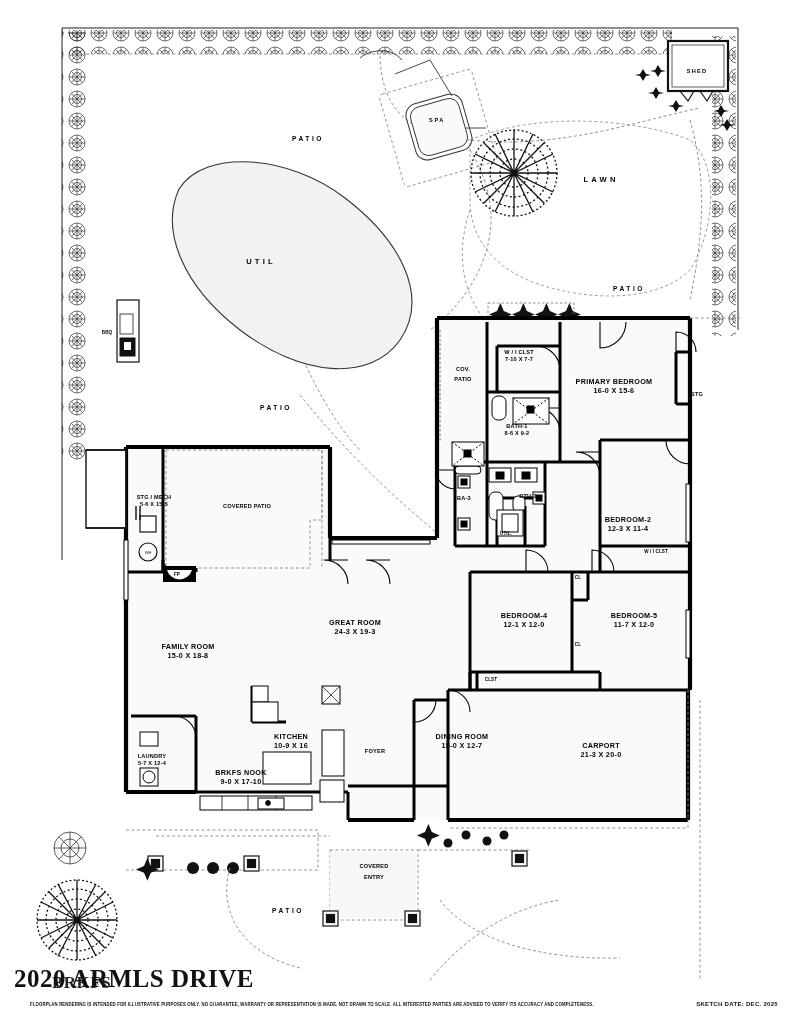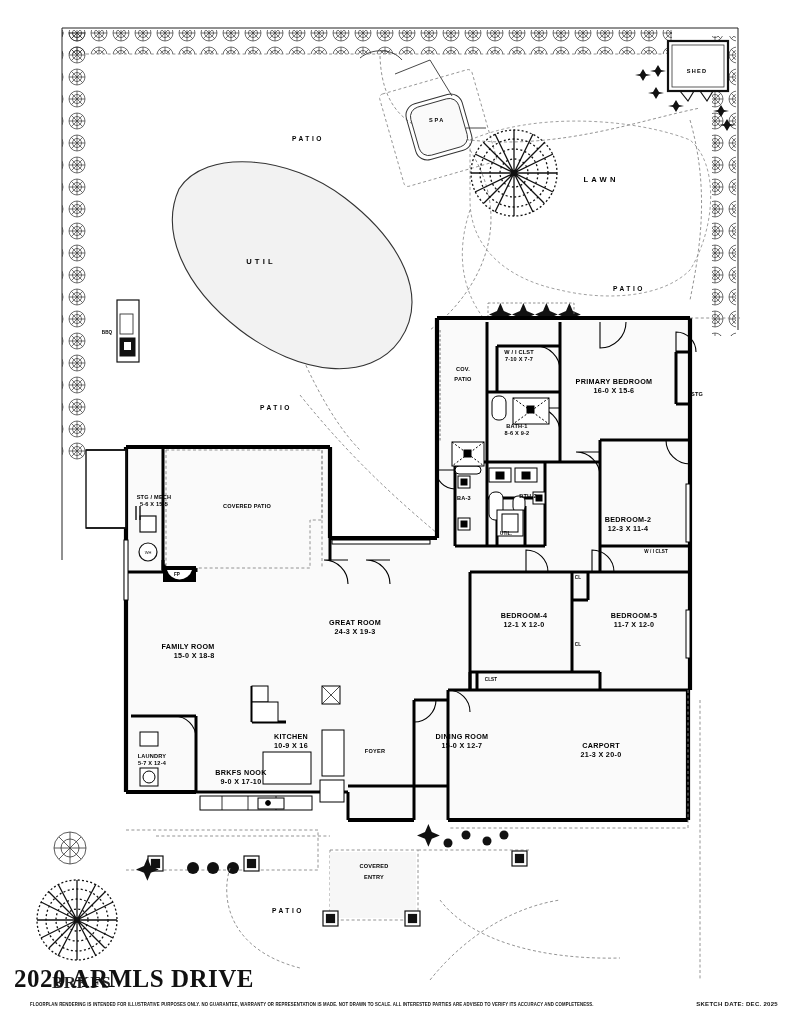--- a/index.html
+++ b/index.html
@@ -488,21 +488,21 @@
       <span class="dim">11-7  X  12-0</span>
     </div>
     <div class="lbl room" style="left:524px; top:620px;">
       <span>BEDROOM-4</span>
       <span class="dim">12-1  X  12-0</span>
     </div>
     <div class="lbl room" style="left:355px; top:627px;">
       <span>GREAT ROOM</span>
       <span class="dim">24-3   X  19-3</span>
     </div>
-    <div class="lbl room" style="left:188px; top:651px;text-align:right;">
+    <div class="lbl room" style="left:188px; top:651px;">
       <span>FAMILY ROOM</span>
       <span class="dim">15-0  X  18-8</span>
     </div>
     <div class="lbl room" style="left:291px; top:741px;">
       <span>KITCHEN</span>
       <span class="dim">10-9 X 16</span>
     </div>
     <div class="lbl room" style="left:221px; top:777px;margin-left:20px;">
       <span>BRKFS NOOK</span>
       <span class="dim">9-0 X 17-10</span>

